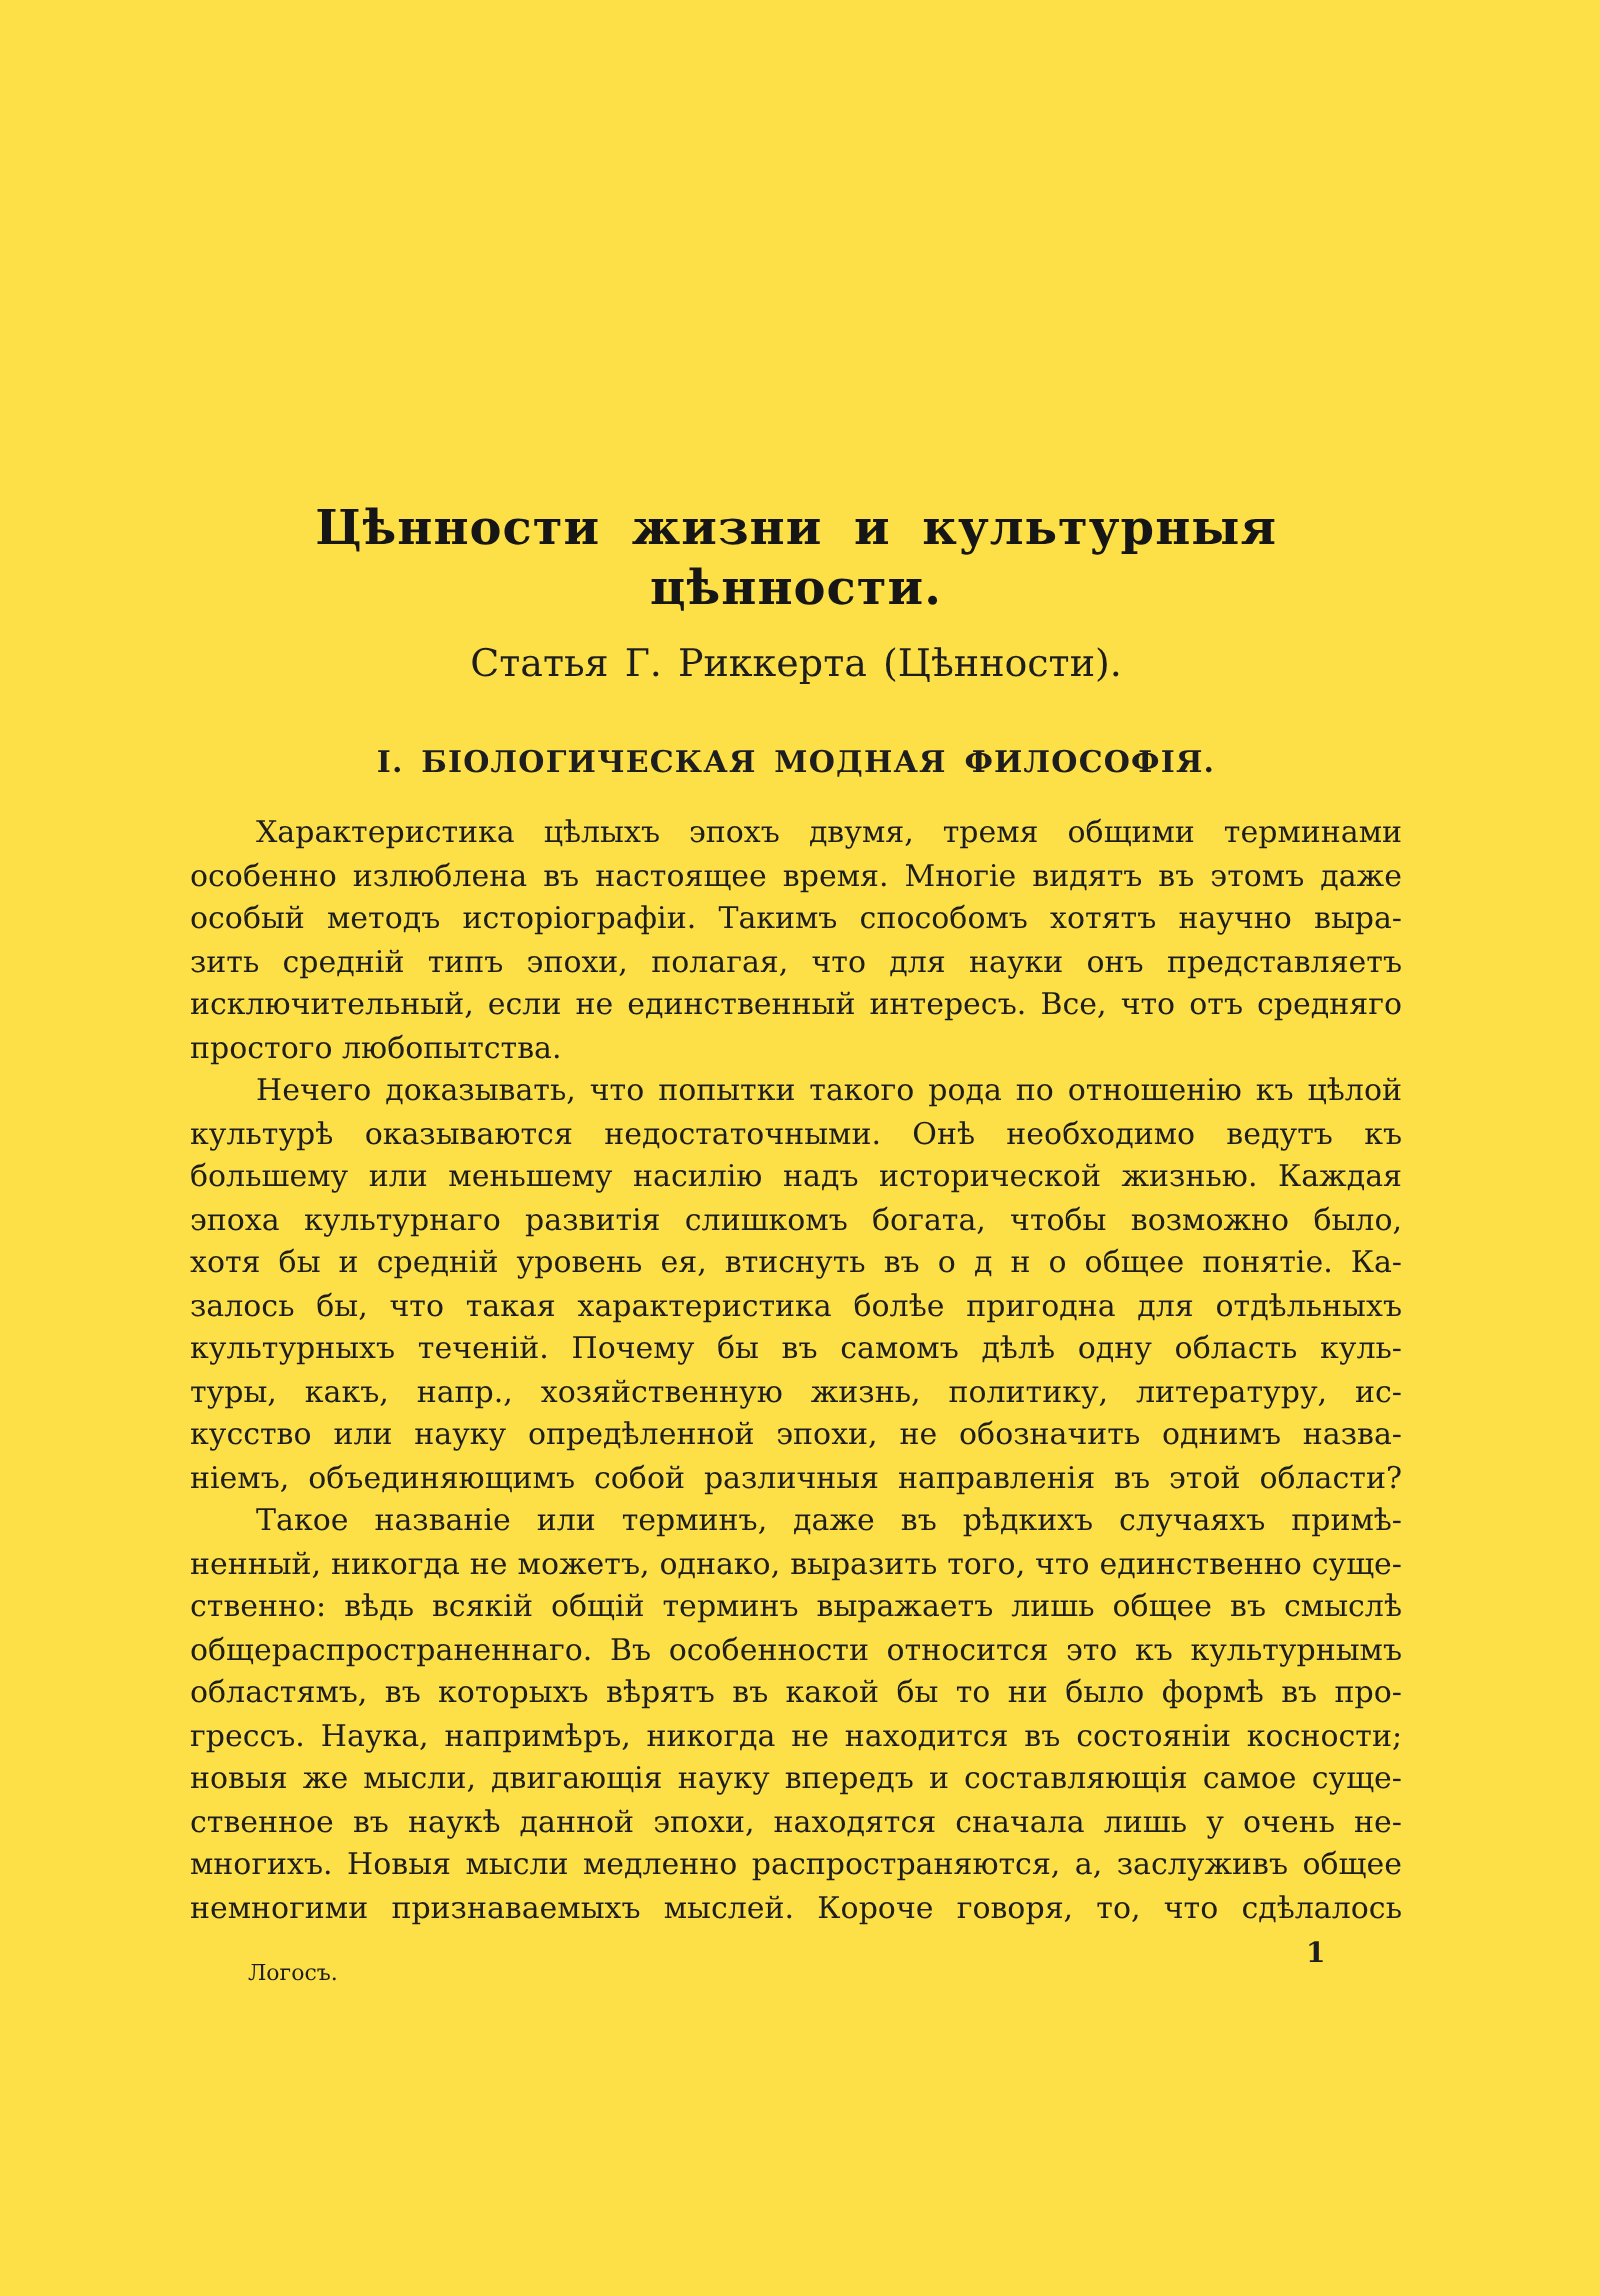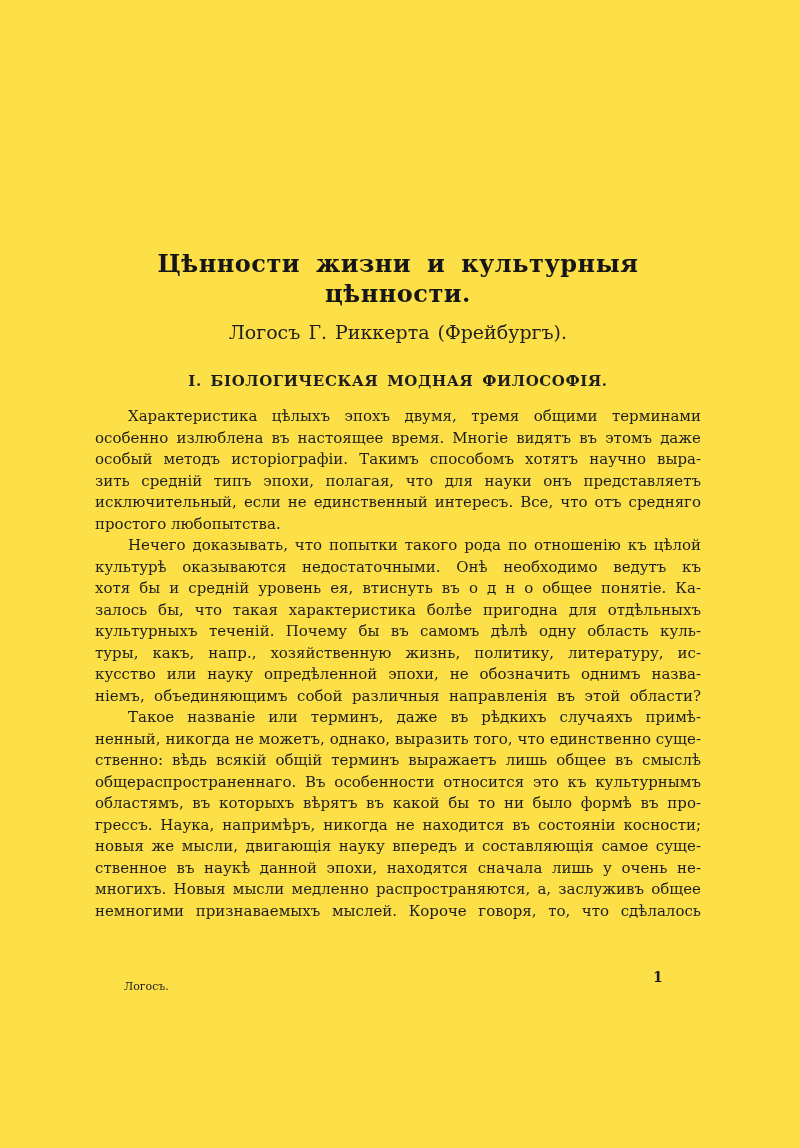--- a/index.html
+++ b/index.html
@@ -72,31 +72,33 @@
     line-height: 15px;
     font-weight: bold;
   }
 </style>
 </head>
 <body>
 
 <div class="sheet">
   <div class="textblock">
     <h1 class="title">Цѣнности жизни и культурныя цѣнности.</h1>
-    <h2 class="byline">Логосъ Г. Риккерта (Фрейбургъ).</h2>
+    <h2 class="byline">Статья Г. Риккерта (Цѣнности).</h2>
     <h3 class="heading">I. БІОЛОГИЧЕСКАЯ МОДНАЯ ФИЛОСОФІЯ.</h3>
     <div class="body">
         <div class="line indent">Характеристика цѣлыхъ эпохъ двумя, тремя общими терминами</div>
         <div class="line">особенно излюблена въ настоящее время. Многіе видятъ въ этомъ даже</div>
         <div class="line">особый методъ исторіографіи. Такимъ способомъ хотятъ научно выра-</div>
         <div class="line">зить средній типъ эпохи, полагая, что для науки онъ представляетъ</div>
         <div class="line">исключительный, если не единственный интересъ. Все, что отъ средняго</div>
         <div class="line flush">простого любопытства.</div>
         <div class="line indent">Нечего доказывать, что попытки такого рода по отношенію къ цѣлой</div>
         <div class="line">культурѣ оказываются недостаточными. Онѣ необходимо ведутъ къ</div>
+        <div class="line">большему или меньшему насилію надъ исторической жизнью. Каждая</div>
+        <div class="line">эпоха культурнаго развитія слишкомъ богата, чтобы возможно было,</div>
         <div class="line">хотя бы и средній уровень ея, втиснуть въ о д н о общее понятіе. Ка-</div>
         <div class="line">залось бы, что такая характеристика болѣе пригодна для отдѣльныхъ</div>
         <div class="line">культурныхъ теченій. Почему бы въ самомъ дѣлѣ одну область куль-</div>
         <div class="line">туры, какъ, напр., хозяйственную жизнь, политику, литературу, ис-</div>
         <div class="line">кусство или науку опредѣленной эпохи, не обозначить однимъ назва-</div>
         <div class="line">ніемъ, объединяющимъ собой различныя направленія въ этой области?</div>
         <div class="line indent">Такое названіе или терминъ, даже въ рѣдкихъ случаяхъ примѣ-</div>
         <div class="line">ненный, никогда не можетъ, однако, выразить того, что единственно суще-</div>
         <div class="line">ственно: вѣдь всякій общій терминъ выражаетъ лишь общее въ смыслѣ</div>
         <div class="line">общераспространеннаго. Въ особенности относится это къ культурнымъ</div>

